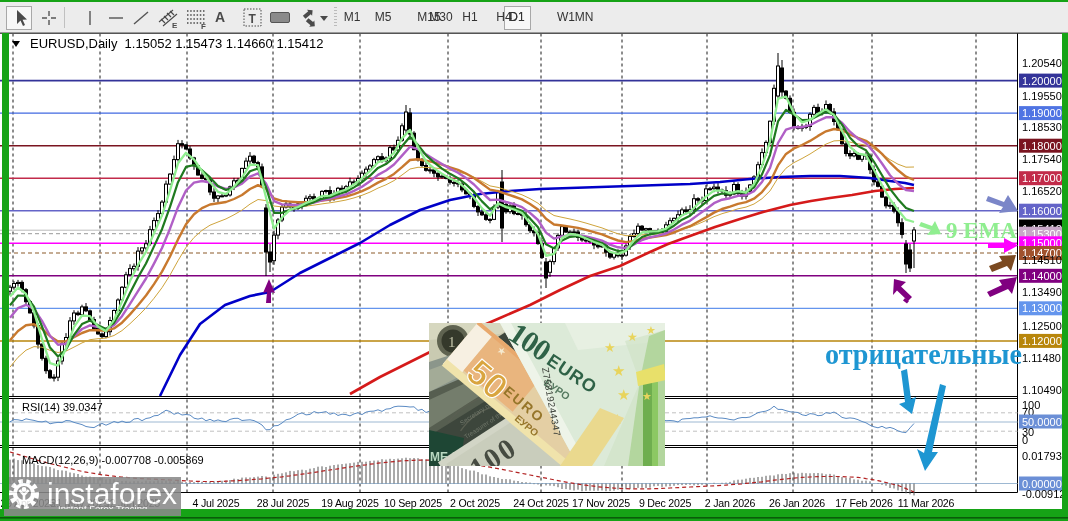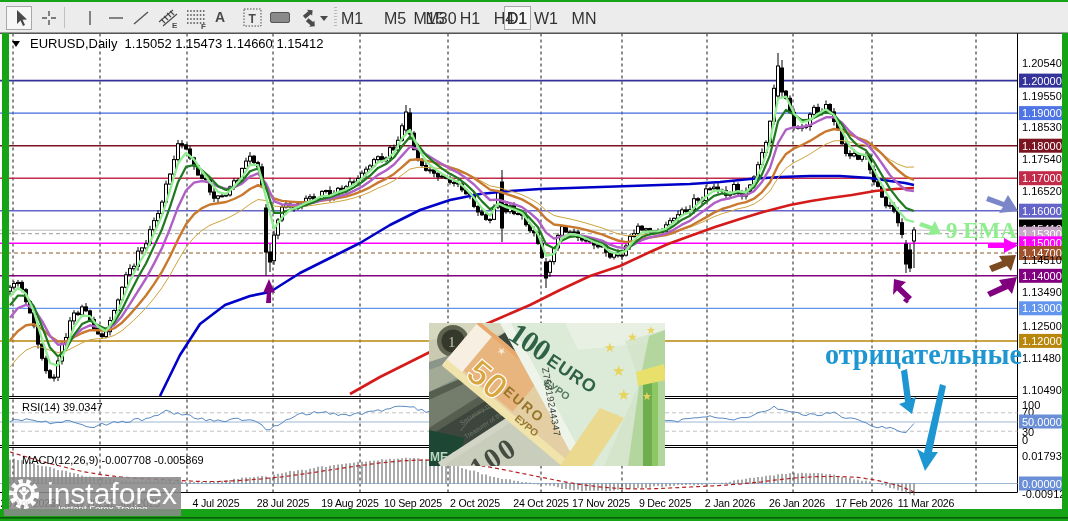--- a/index.html
+++ b/index.html
@@ -4,21 +4,21 @@
 * { margin:0; padding:0; box-sizing:border-box; }
 html,body { width:1068px; height:521px; overflow:hidden; background:#fff;
   font-family:"Liberation Sans",sans-serif; }
 #wrap { position:relative; width:1068px; height:521px; }
 #toolbar { position:absolute; left:0; top:2px; width:1068px; height:31px;
   background:#ececec; border-bottom:1px solid #9a9a9a; z-index:5; }
 #toolbar .ic { position:absolute; z-index:2; }
 #toolbar .sep { position:absolute; top:5px; width:1px; height:21px; background:#c0c0c0; }
 #toolbar .grip { position:absolute; top:5px; width:3px; height:21px;
   background:repeating-linear-gradient(180deg,#bbb 0,#bbb 1px,#ececec 1px,#ececec 3px); }
-#toolbar .tf { position:absolute; top:8px; transform:translateX(-50%); font-size:16px;
+#toolbar .tf { position:absolute; top:8px; transform:translateX(-50%); font-size:12px;
   color:#333; z-index:2;}
 #toolbar .tlabel { position:absolute; color:#4a4a4a; font-weight:bold; }
 .selbtn { position:absolute; background:#f7f7f7; border:1px solid #a8a8a8; z-index:1;}
 </style></head>
 <body>
 <div id="wrap">
 <svg width="1068" height="521" viewBox="0 0 1068 521" style="position:absolute;left:0;top:0;font-family:'Liberation Sans',sans-serif">
 <rect x="0" y="0" width="1068" height="521" fill="#ffffff"></rect>
 <line x1="13" y1="33.5" x2="13" y2="492.5" stroke="#1a1a1a" stroke-width="1" stroke-dasharray="3,3"></line>
 <line x1="100" y1="33.5" x2="100" y2="492.5" stroke="#1a1a1a" stroke-width="1" stroke-dasharray="3,3"></line>
@@ -496,24 +496,24 @@
 <div style="position:absolute;left:270px;top:10px;width:20px;height:11px;background:#8a8a8a;border:1px solid #555;border-radius:2px"></div>
 <svg class="ic" style="left:297px;top:4px" width="26" height="24">
         <path d="M6,6 L13,6 L13,4 L17,8 L13,12 L13,10 L6,10 Z" fill="#4a4a4a" transform="rotate(-40 11 8)"></path>
         <path d="M9,15 L15,15 L15,13 L19,17 L15,21 L15,19 L9,19 Z" fill="#4a4a4a" transform="rotate(40 14 17)"></path>
       </svg>
 <svg class="ic" style="left:318px;top:10px" width="12" height="12">
         <path d="M2,4 L10,4 L6,9 Z" fill="#4a4a4a"></path>
       </svg>
 <div class="grip" style="left:334px"></div>
 <div class="tf" style="left:352px">M1</div>
-<div class="tf" style="left:395px">M5</div>
+<div class="tf" style="left:383px">M5</div>
 <div class="tf" style="left:429px">M15</div>
 <div class="tf" style="left:441px">M30</div>
 <div class="tf" style="left:470px">H1</div>
 <div class="tf" style="left:504px">H4</div>
 <div class="tf" style="left:517px">D1</div>
-<div class="tf" style="left:546px">W1</div>
+<div class="tf" style="left:566px">W1</div>
 <div class="tf" style="left:584px">MN</div>
 <div class="selbtn" style="left:504px;top:4px;width:27px;height:24px"></div>
 <div class="tf" style="left:517px;z-index:3">D1</div>
 </div>
 </div>
 
 </body></html>

